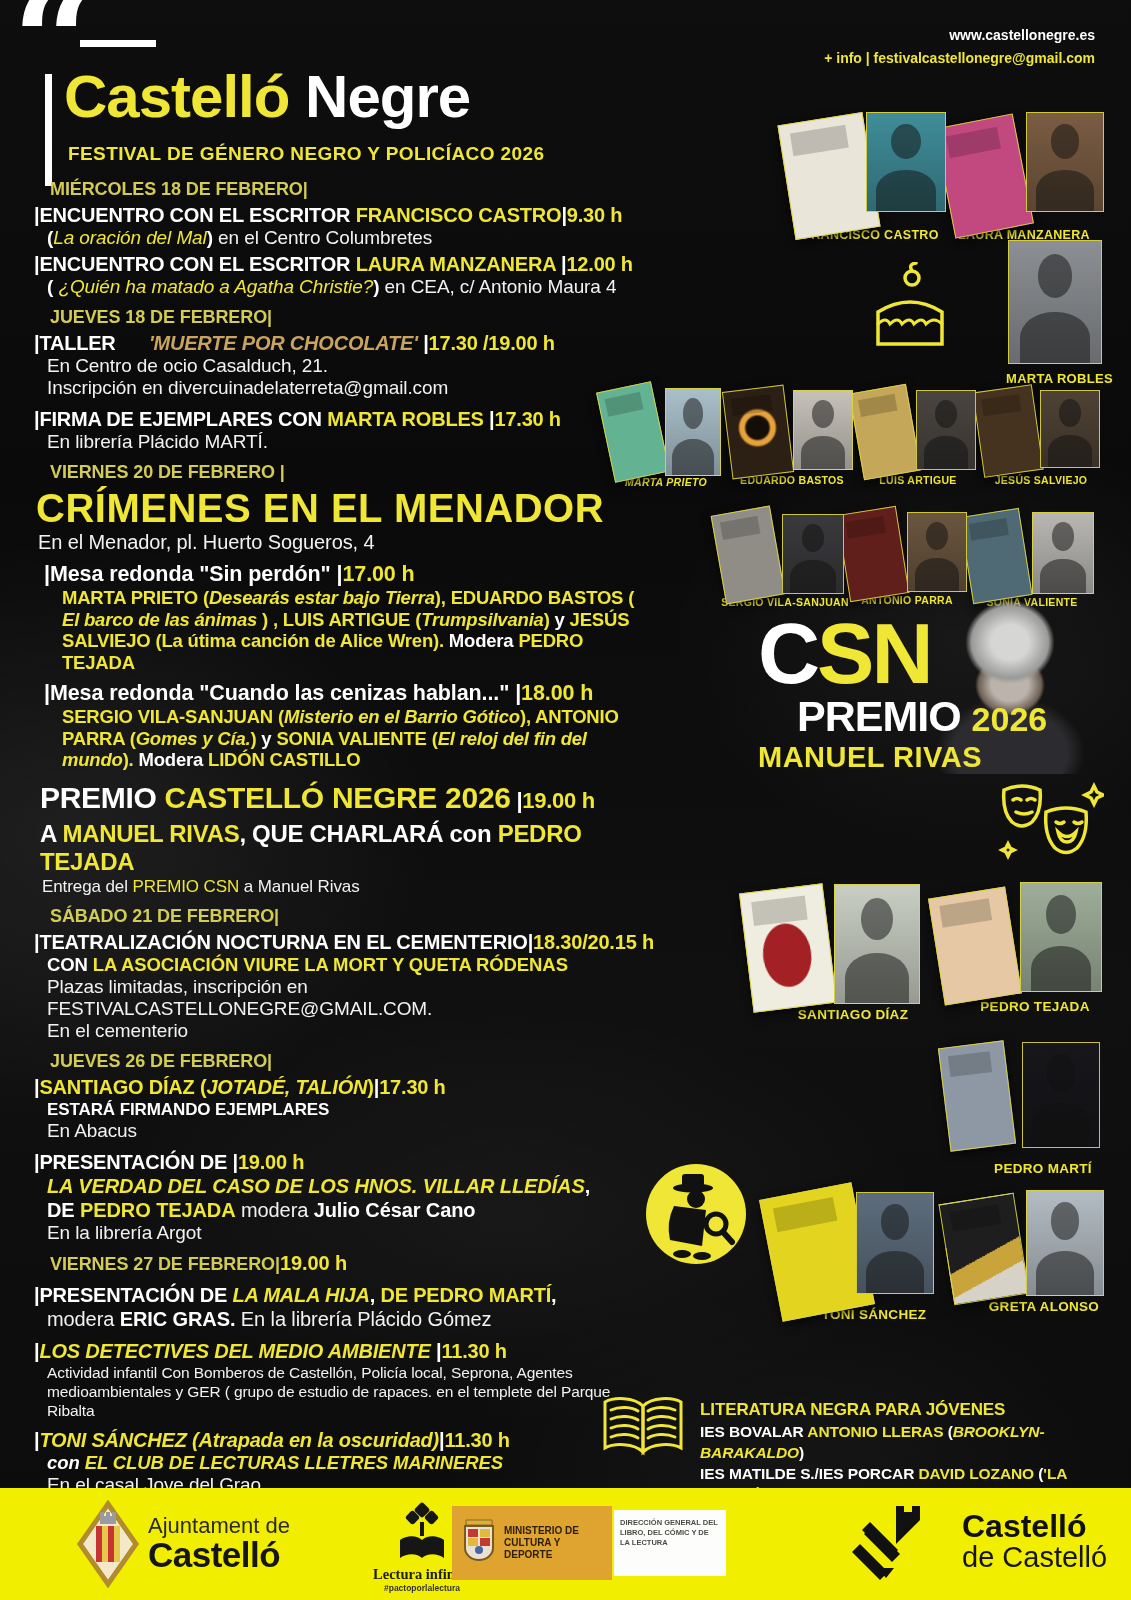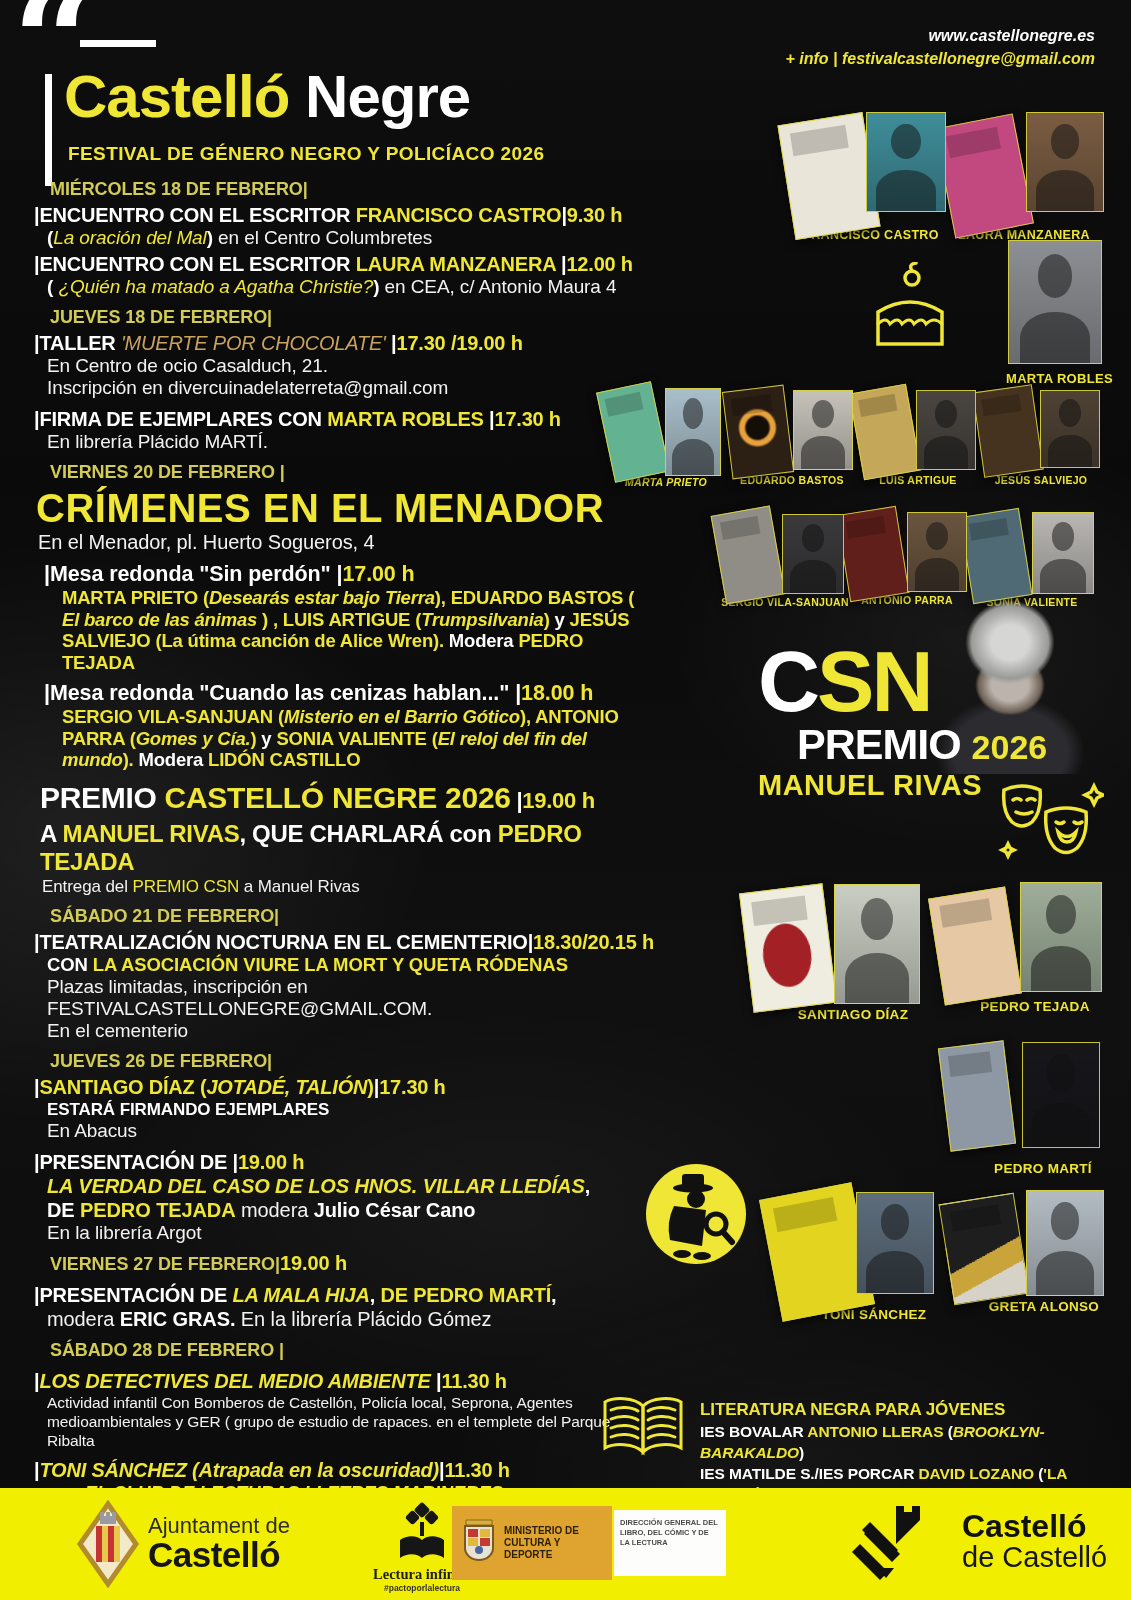--- a/index.html
+++ b/index.html
@@ -17,21 +17,21 @@
       radial-gradient(500px 260px at 70% 92%, rgba(255,255,255,0.04), transparent 70%),
       linear-gradient(180deg,#0e0e0e,#0a0a0a 30%,#101010 62%,#0b0b0b);
   }
   
   .quote-mark{position:absolute; left:12px; top:-34px; font:700 150px/1 "DejaVu Serif", serif; color:#fff;}
   .h-line{position:absolute; left:80px; top:40px; width:76px; height:7px; background:#fff;}
   .v-bar{position:absolute; left:45px; top:74px; width:7px; height:112px; background:#fff;}
   .title{position:absolute; left:64px; top:62px; font-weight:800; font-size:60px; letter-spacing:-1px; white-space:nowrap;}
   .title .t1{color:var(--accent);} .title .t2{color:#fff;}
   .subtitle{position:absolute; left:68px; top:143px; color:var(--accent); font-weight:700; font-size:19px; letter-spacing:0.4px;}
-  .contact{position:absolute; right:36px; top:24px; text-align:right; font-style:italic; font-weight:700; font-size:16px; line-height:23px;}
+  .contact{position:absolute; right:36px; top:24px; text-align:right; font-weight:700; font-size:14px; line-height:23px;}
   .contact .web{color:#fff;} .contact .info{color:var(--accent);}
   
   #schedule{position:absolute; left:34px; top:170px; width:620px;}
   #jovenes{position:absolute; left:700px; top:1398px; width:400px;}
   .ln{letter-spacing:-0.1px;}
   .ln-date,.ln-date2{font-weight:600; font-size:18px; line-height:21px; padding-left:16px; margin-top:9px; color:var(--date);}
   .ln-event{font-weight:700; font-size:20px; line-height:24px; margin-top:3px; letter-spacing:-0.2px;}
   .ln-event2{font-weight:700; font-size:20px; line-height:24px; margin-top:8px; letter-spacing:-0.2px;}
   .ln-event3{font-weight:700; font-size:20px; line-height:24px; padding-left:13px;}
   .ln-detail{font-weight:400; font-size:19px; line-height:22px; padding-left:13px;}
@@ -47,21 +47,21 @@
   .ln-p1{font-weight:800; font-size:30px; line-height:38px; padding-left:6px; margin-top:8px; letter-spacing:-0.3px;}
   .ln-p2{font-weight:800; font-size:24px; line-height:28px; padding-left:6px; letter-spacing:-0.3px;}
   .ln-p3{font-weight:400; font-size:17px; line-height:21px; padding-left:8px;}
   .jv-1{font-weight:700; font-size:17px; line-height:23px; color:var(--accent);}
   .jv-2{font-weight:700; font-size:15.5px; line-height:21px;}
   .pd{color:var(--date);}
   .pw{color:#fff;}
   .py{color:var(--accent);}
   .pyi{color:var(--accent); font-style:italic;}
   .pwi{color:#fff; font-style:italic;}
-  .pt{color:var(--tan); font-style:italic; font-weight:400;}
+  .pt{color:var(--tan); font-style:italic; font-weight:700;margin-left:28px;}
   .pr{color:#f2f2f2; font-weight:400;}
   .prb{color:#fff; font-weight:700;}
   .pws{color:#fff; font-size:22px;}
   .pys{color:var(--accent); font-size:22px;}
   .pyb{color:var(--accent); font-weight:700; font-size:20px;}
   
   .pgroup{position:absolute;}
   .book{position:absolute; border:1px solid rgba(222,214,60,0.9); box-shadow:0 3px 10px rgba(0,0,0,0.7); z-index:1;}
   .book::after{content:""; position:absolute; left:12%; top:8%; width:66%; height:20%; background:rgba(0,0,0,0.18);}
   .photo{position:absolute; border:1px solid rgba(222,214,60,0.9); z-index:2; overflow:hidden;}
@@ -120,21 +120,21 @@
   #pg-alonso .book{left:2px; top:8px; width:76px; height:102px; transform:rotate(-9deg);}
   #pg-alonso .photo{left:82px; top:0; width:78px; height:106px;}
   #pg-alonso .caption{font-size:13.5px; left:36px;}
   
   .rivas-photo{position:absolute; left:912px; top:596px; width:196px; height:178px; z-index:1;
     background:
       radial-gradient(62px 58px at 50% 26%, #d6d6d4 0 30%, #9a9a98 62%, transparent 72%),
       radial-gradient(46px 40px at 50% 50%, #bcb4ac 0 40%, #6e6156 68%, transparent 76%),
       radial-gradient(96px 72px at 50% 88%, #2c2c30 60%, transparent 78%);
     filter:blur(0.4px);}
-  .csn{position:absolute; left:758px; top:640px; z-index:2;}
+  .csn{position:absolute; left:758px; top:612px; z-index:2;}
   .csn-letters{font-weight:800; font-size:86px; line-height:82px; letter-spacing:-3px;}
   .csn-letters .c-w{color:#fff;} .csn-letters .c-y{color:var(--accent);}
   .csn-premio{font-weight:800; font-size:43px; line-height:44px; letter-spacing:-1px; color:#fff;margin-left:39px;}
   .csn-premio .year{font-size:34px; color:var(--accent); letter-spacing:0;}
   .csn-rivas{font-weight:800; font-size:29px; line-height:32px; color:var(--accent); letter-spacing:0.5px;}
   
   .icon{position:absolute;}
   #cake-icon{left:868px; top:262px;}
   #masks-icon{left:996px; top:778px; z-index:2;}
   #detective-icon{left:644px; top:1162px;}
@@ -206,21 +206,20 @@
       <div class="ln ln-event"><span class="pw">|</span><span class="py">SANTIAGO DÍAZ (</span><span class="pyi">JOTADÉ, TALIÓN</span><span class="py">)</span><span class="pw">|</span><span class="py">17.30 h</span></div>
       <div class="ln ln-evsm"><span class="pw">ESTARÁ FIRMANDO EJEMPLARES</span></div>
       <div class="ln ln-detail"><span class="pr">En Abacus</span></div>
       <div class="ln ln-event2"><span class="pw">|PRESENTACIÓN DE |</span><span class="py">19.00 h</span></div>
       <div class="ln ln-names3"><span class="pyi">LA VERDAD DEL CASO DE LOS HNOS. VILLAR LLEDÍAS</span><span class="pw">,</span></div>
       <div class="ln ln-event3"><span class="pw">DE </span><span class="py">PEDRO TEJADA</span><span class="pr"> modera </span><span class="pw">Julio César Cano</span></div>
       <div class="ln ln-detail"><span class="pr">En la librería Argot</span></div>
       <div class="ln ln-date2"><span class="pd">VIERNES 27 DE FEBRERO|</span><span class="pyb">19.00 h</span></div>
       <div class="ln ln-event2"><span class="pw">|PRESENTACIÓN DE </span><span class="pyi">LA MALA HIJA</span><span class="pw">, </span><span class="py">DE PEDRO MARTÍ</span><span class="pw">,</span></div>
       <div class="ln ln-event3"><span class="pr">modera </span><span class="pw">ERIC GRAS.</span><span class="pr"> En la librería Plácido Gómez</span></div>
-      <div class="ln ln-date"><span class="pd">SÁBADO 28 DE FEBRERO |</span></div>
       <div class="ln ln-event2"><span class="pw">|</span><span class="pyi">LOS DETECTIVES DEL MEDIO AMBIENTE</span><span class="pw"> |</span><span class="py">11.30 h</span></div>
       <div class="ln ln-sm"><span class="pr">Actividad infantil Con Bomberos de Castellón, Policía local, Seprona, Agentes</span></div>
       <div class="ln ln-sm"><span class="pr">medioambientales y GER ( grupo de estudio de rapaces. en el templete del Parque</span></div>
       <div class="ln ln-sm"><span class="pr">Ribalta</span></div>
       <div class="ln ln-event2"><span class="pw">|</span><span class="pyi">TONI SÁNCHEZ (Atrapada en la oscuridad)</span><span class="pw">|</span><span class="py">11.30 h</span></div>
       <div class="ln ln-names2i"><span class="pwi">con </span><span class="pyi">EL CLUB DE LECTURAS LLETRES MARINERES</span></div>
       <div class="ln ln-detail"><span class="pr">En el casal Jove del Grao</span></div>
       <div class="ln ln-event2"><span class="pw">|</span><span class="py">EL INTERROGATORIO DE LA VIRGULILLA</span><span class="pw"> |</span><span class="py">18.00 h</span></div>
       <div class="ln ln-event3"><span class="pw">CON </span><span class="py">GRETA ALONSO (</span><span class="pyi">El asesino de invierno</span><span class="py">)</span></div>
       <div class="ln ln-detail"><span class="pr">En la librería Babel</span></div>

